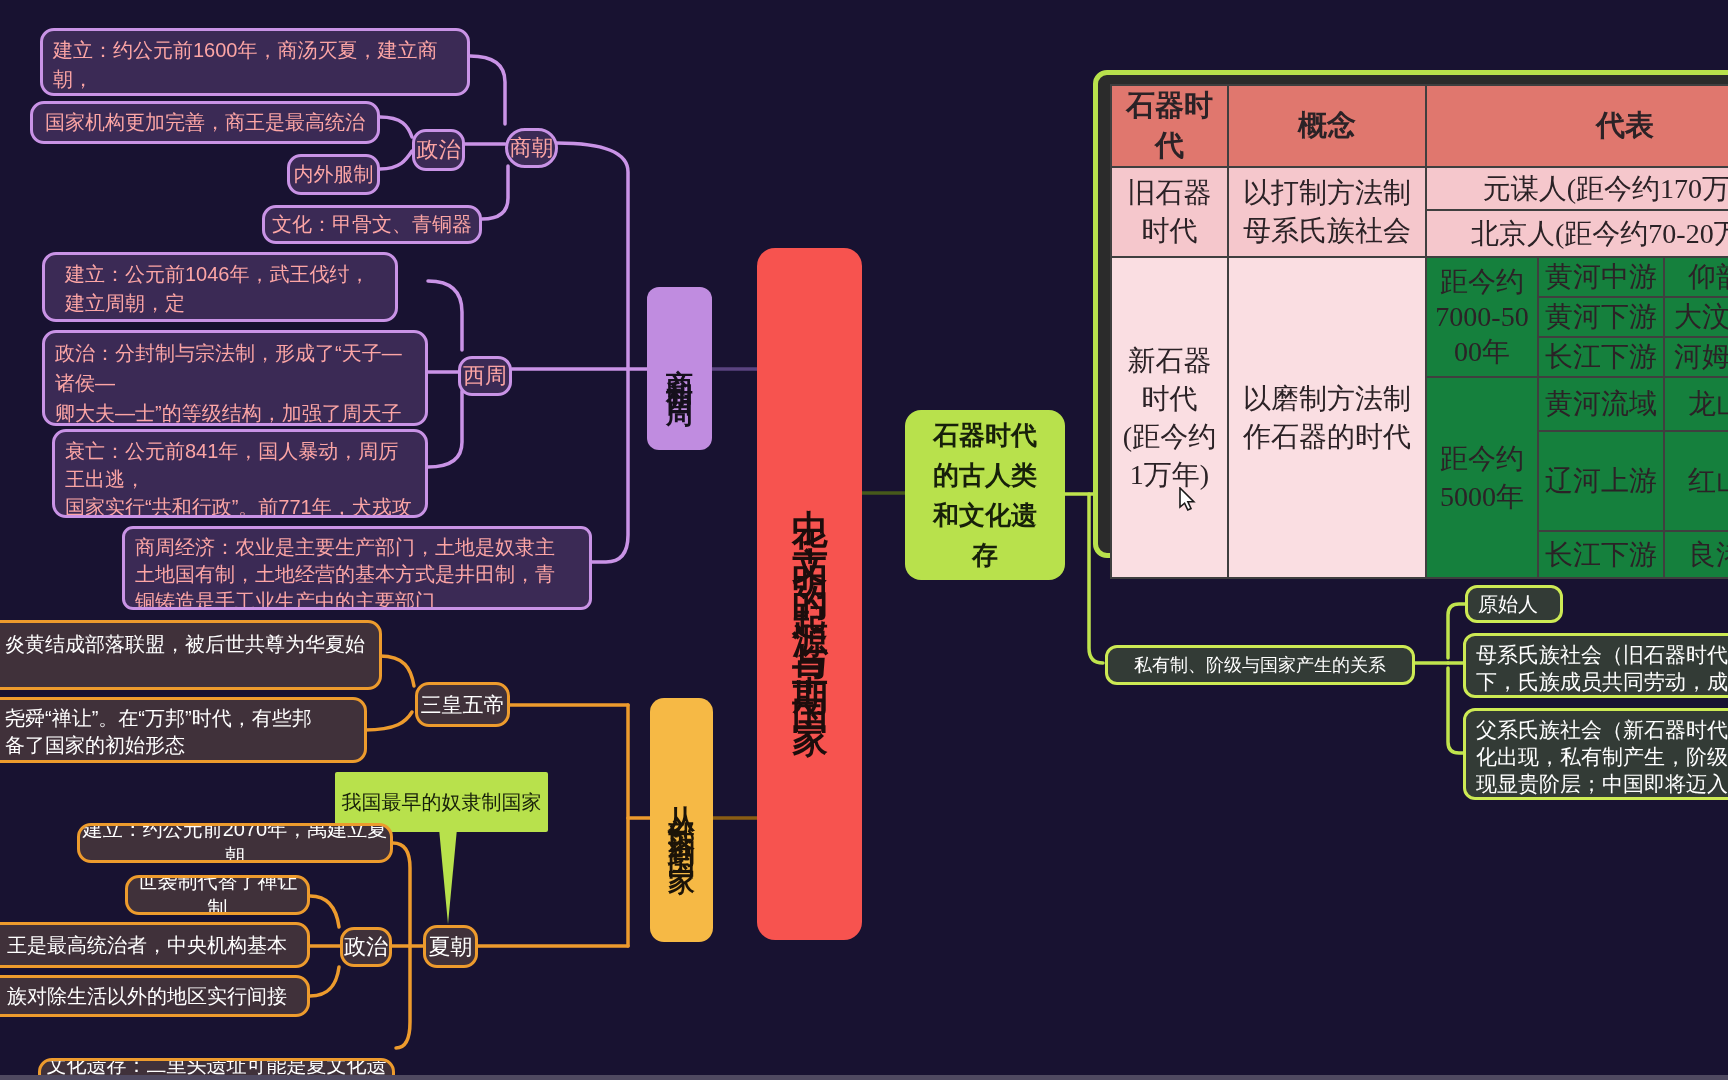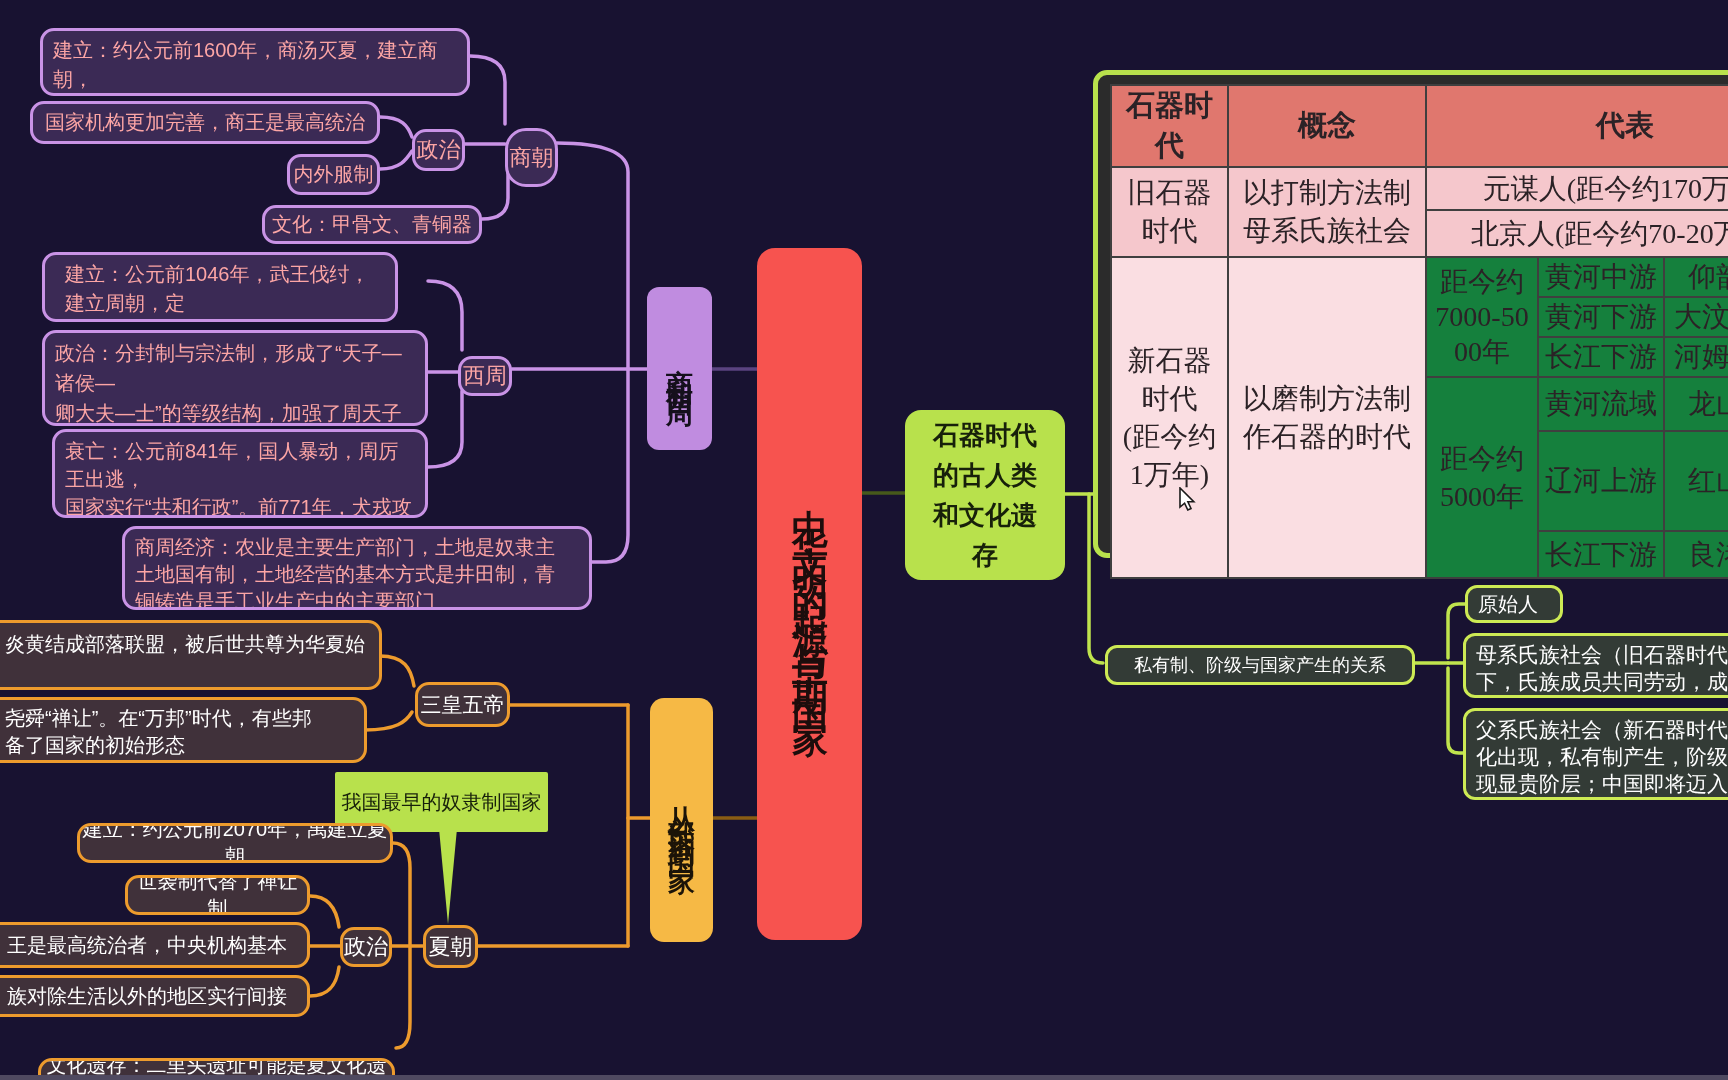--- a/index.html
+++ b/index.html
@@ -80,32 +80,32 @@
   <div class="node sr vtx" style="left:757px;top:248px;width:105px;height:692px;font-size:36px;font-weight:700;letter-spacing:19px;">中华文明的起源与早期国家</div>
 
   <div class="node sp vtx" style="left:647px;top:287px;width:65px;height:163px;font-size:27px;font-weight:700;letter-spacing:11px;">商和西周</div>
 
   <div class="node np body-txt" style="left:40px;top:22px;width:430px;height:68px;">建立：约公元前1600年，商汤灭夏，建立商朝，
 多次迁都后定于殷</div>
   <div class="node np" style="left:30px;top:95px;width:350px;height:43px;font-size:20px;line-height:37px;padding:0 12px;">国家机构更加完善，商王是最高统治者</div>
   <div class="node np ctr" style="left:287px;top:148px;width:93px;height:41px;font-size:20px;">内外服制</div>
   <div class="node np ctr" style="left:412px;top:123px;width:53px;height:42px;font-size:22px;">政治</div>
   <div class="node np ctr" style="left:262px;top:199px;width:220px;height:39px;font-size:20px;">文化：甲骨文、青铜器</div>
-  <div class="node np ctr" style="left:505px;top:122px;width:53px;height:59px;font-size:22px;border-radius:21px;">商朝</div>
+  <div class="node np ctr" style="left:505px;top:122px;width:53px;height:40px;font-size:22px;border-radius:21px;">商朝</div>
 
   <div class="node np body-txt" style="left:42px;top:246px;width:356px;height:70px;padding-left:20px;">建立：公元前1046年，武王伐纣，建立周朝，定
 都镐京</div>
   <div class="node np body-txt" style="left:42px;top:324px;width:386px;height:96px;line-height:30px;">政治：分封制与宗法制，形成了“天子—诸侯—
 卿大夫—士”的等级结构，加强了周天子对地方
 的行政统治</div>
   <div class="node np body-txt" style="left:52px;top:423px;width:376px;height:89px;line-height:28px;">衰亡：公元前841年，国人暴动，周厉王出逃，
 国家实行“共和行政”。前771年，犬戎攻破镐
 京，西周灭亡。前770年，平王东迁</div>
   <div class="node np ctr" style="left:458px;top:350px;width:54px;height:40px;font-size:22px;">西周</div>
-  <div class="node np body-txt" style="left:122px;top:520px;width:470px;height:84px;line-height:27px;">商周经济：农业是主要生产部门，土地是奴隶主
+  <div class="node np body-txt" style="left:122px;top:520px;width:470px;height:84px;line-height:27px;border-radius:11px;">商周经济：农业是主要生产部门，土地是奴隶主
 土地国有制，土地经营的基本方式是井田制，青
 铜铸造是手工业生产中的主要部门</div>
 
   <div class="node so vtx" style="left:650px;top:698px;width:63px;height:244px;font-size:27px;font-weight:700;letter-spacing:12px;">从部落到国家</div>
 
   <div class="node nb" style="left:-48px;top:620px;width:430px;height:70px;font-size:20px;line-height:28px;padding:7px 8px 0 50px;">炎黄结成部落联盟，被后世共尊为华夏始</div>
   <div class="node nb" style="left:-48px;top:697px;width:415px;height:66px;font-size:20px;line-height:27px;padding:5px 8px 0 50px;">尧舜“禅让”。在“万邦”时代，有些邦
 备了国家的初始形态</div>
   <div class="node nb ctr" style="left:415px;top:682px;width:95px;height:45px;font-size:21px;">三皇五帝</div>
 

